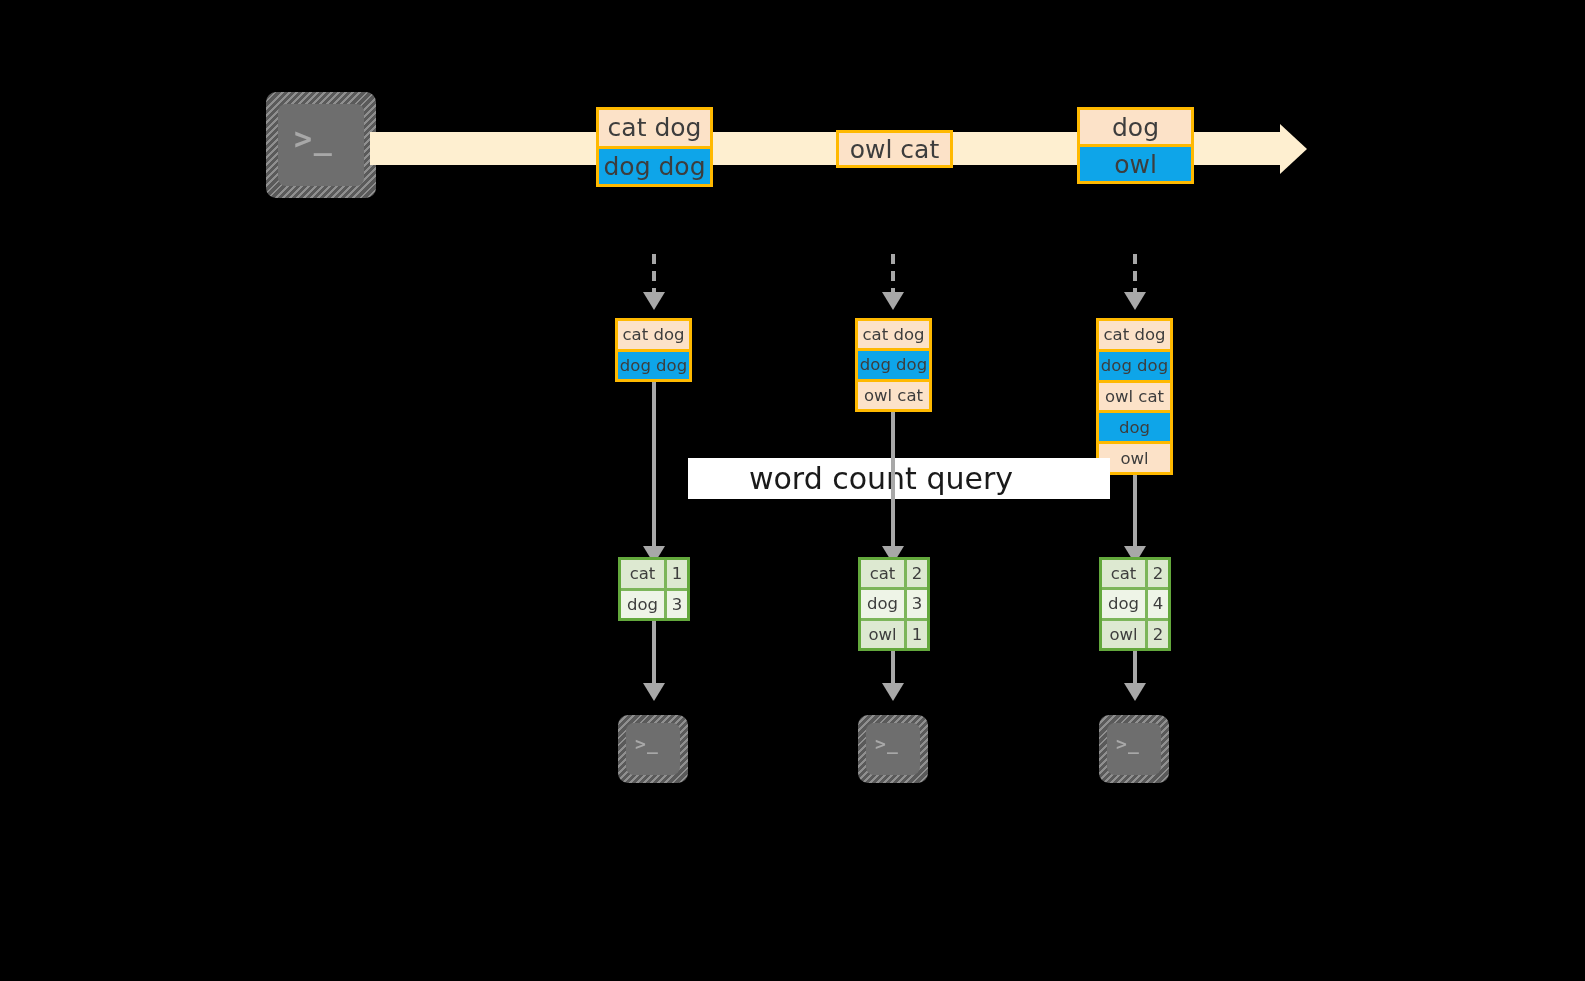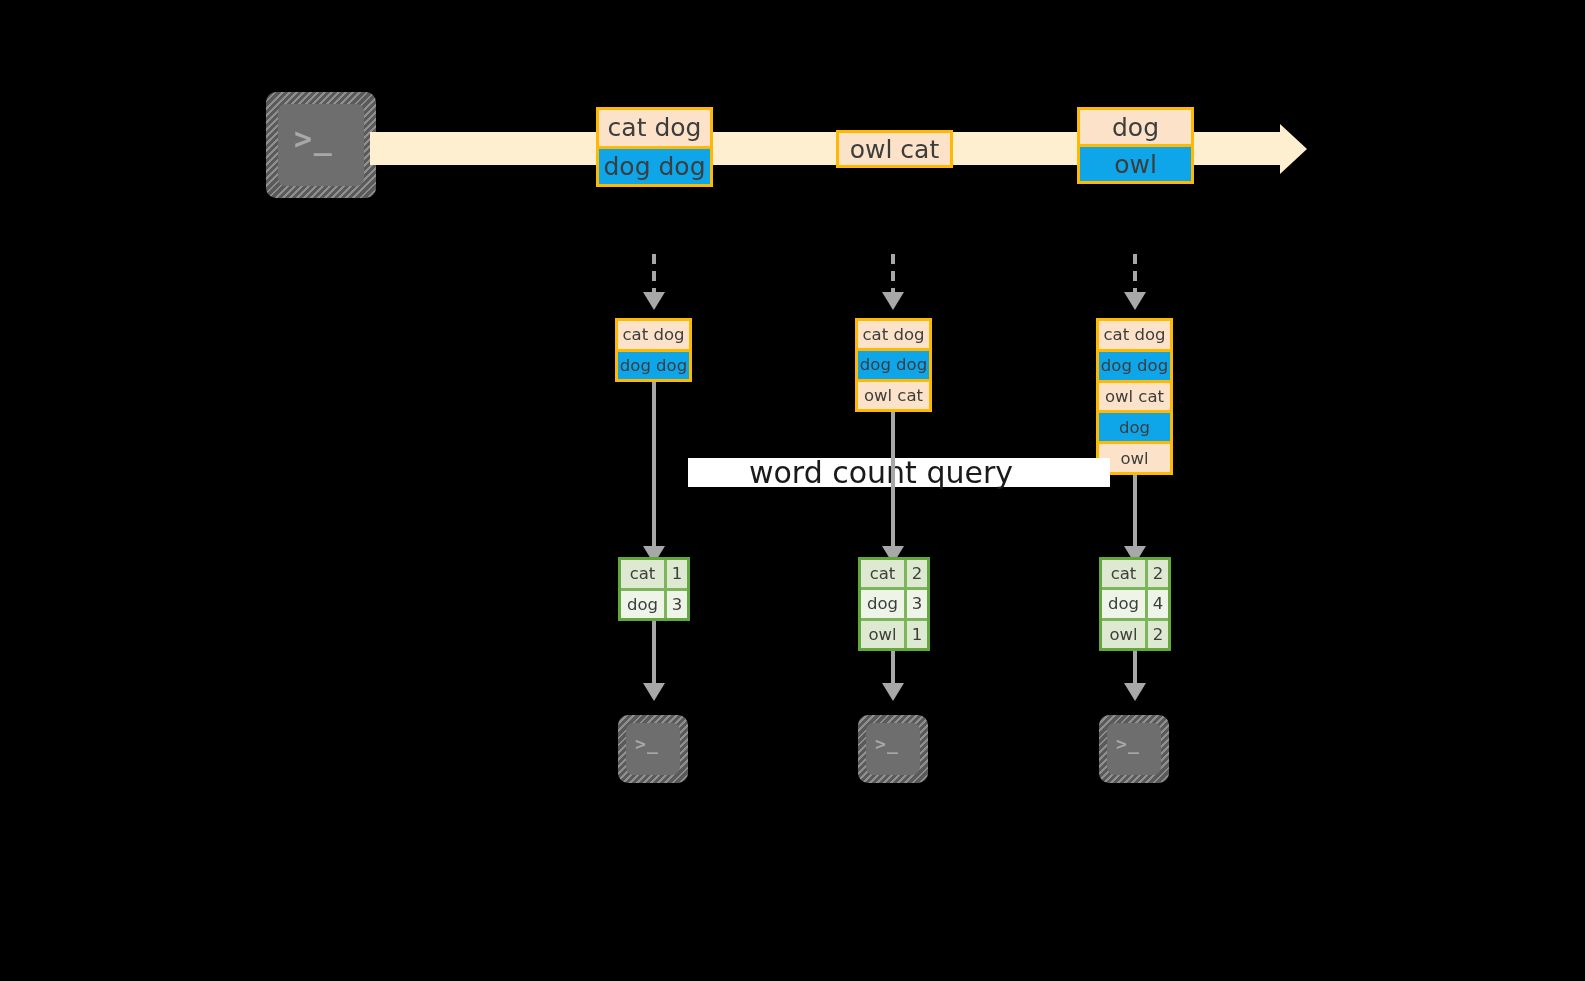--- a/index.html
+++ b/index.html
@@ -202,21 +202,21 @@
   </div>
 
   <div class="rec mid" style="left:1096px; top:318px; width:77px; height:157px;">
     <div class="cell dark">cat dog</div>
     <div class="cell light">dog dog</div>
     <div class="cell dark">owl cat</div>
     <div class="cell light">dog</div>
     <div class="cell dark">owl</div>
   </div>
 
-  <div class="band" style="left:688px; top:458px; width:422px; height:29px;">
+  <div class="band" style="left:688px; top:458px; width:422px; height:41px;">
     <span class="band-label">word count query</span>
   </div>
 
   <div class="gline" style="left:652px; top:382px; height:170px;"></div>
   <div class="ghead" style="left:643px; top:546px;"></div>
 
   <div class="gline" style="left:891px; top:412px; height:140px;"></div>
   <div class="ghead" style="left:882px; top:546px;"></div>
 
   <div class="gline" style="left:1133px; top:475px; height:77px;"></div>

